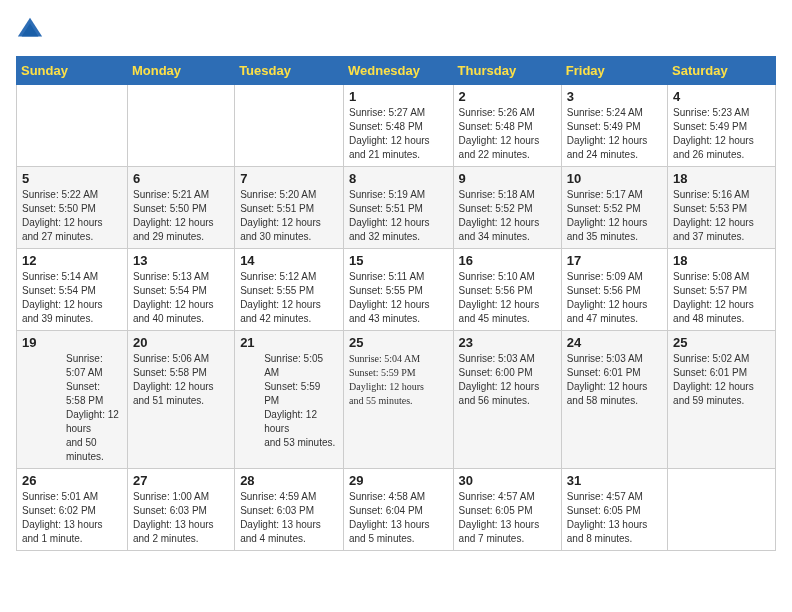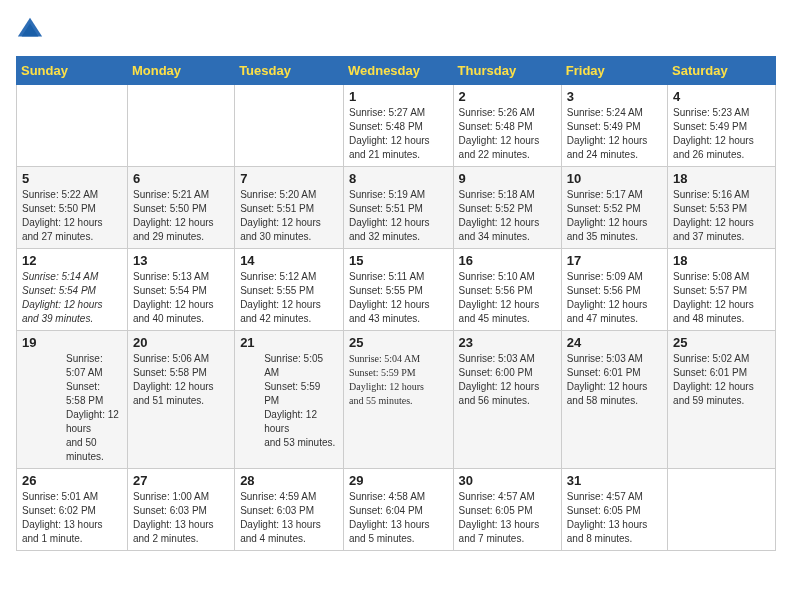--- a/index.html
+++ b/index.html
@@ -208,21 +208,21 @@
           <span class="cell-day">18</span>
           <div class="cell-info" style="white-space: pre-line;">Sunrise: 5:16 AM
 Sunset: 5:53 PM
 Daylight: 12 hours
 and 37 minutes.</div>
         </td>
       </tr>
       <tr>
         <td>
           <span class="cell-day">12</span>
-          <div class="cell-info" style="white-space: pre-line; font-style: italic;">Sunrise: 5:14 AM
+          <div class="cell-info" style="white-space: pre-line;">Sunrise: 5:14 AM
 Sunset: 5:54 PM
 Daylight: 12 hours
 and 39 minutes.</div>
         </td>
         <td>
           <span class="cell-day">13</span>
           <div class="cell-info" style="white-space: pre-line;">Sunrise: 5:13 AM
 Sunset: 5:54 PM
 Daylight: 12 hours
 and 40 minutes.</div>

